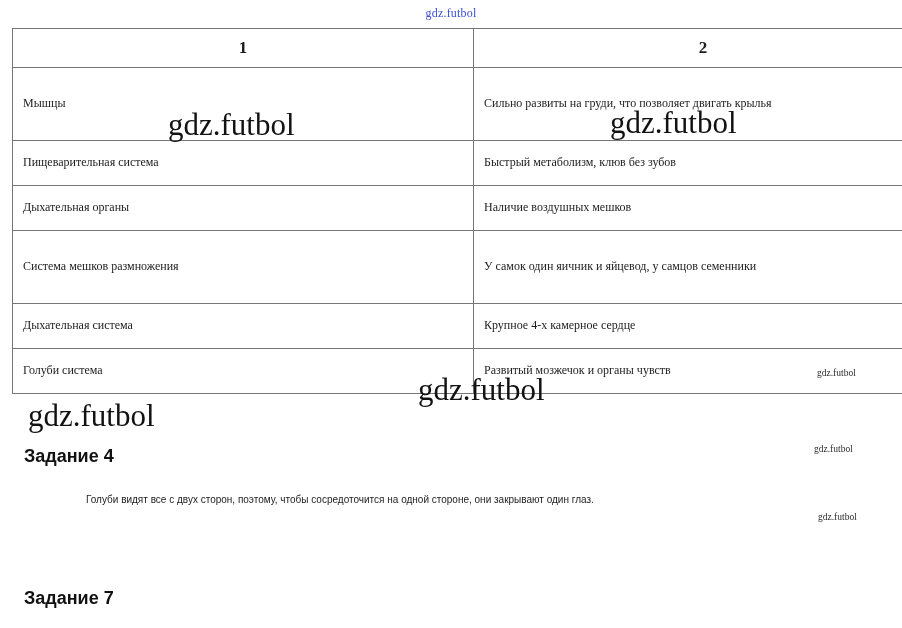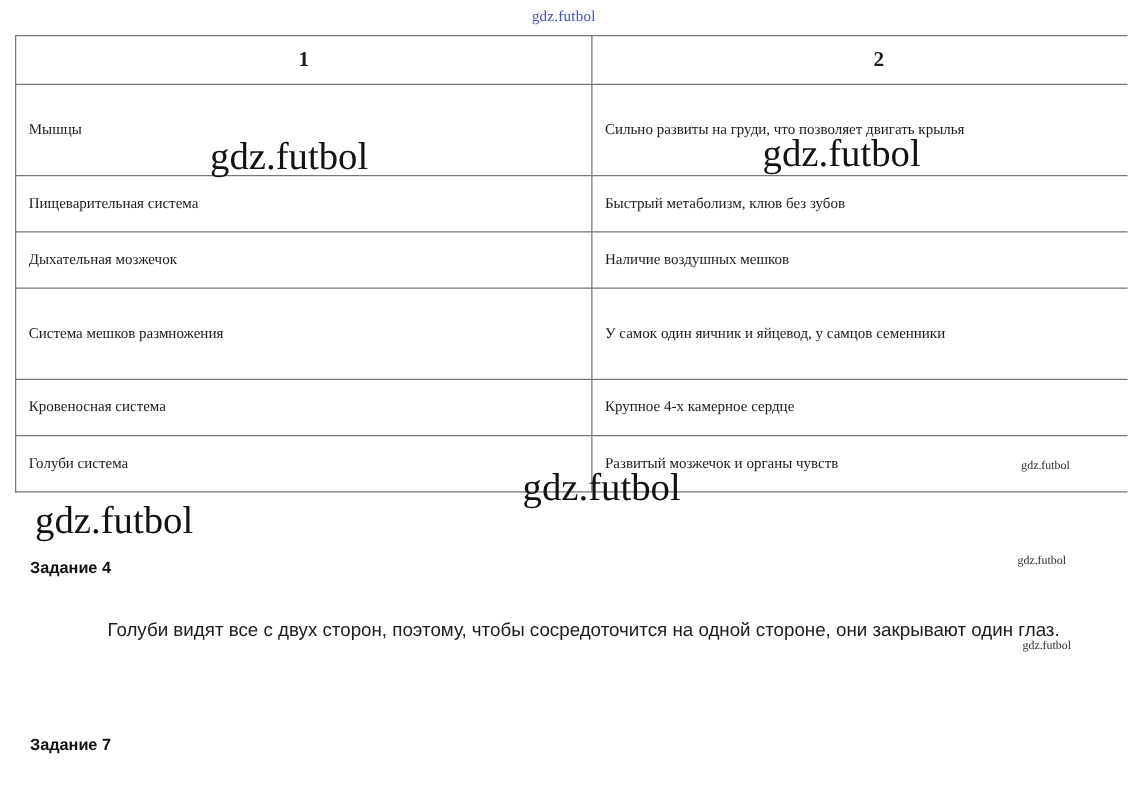--- a/index.html
+++ b/index.html
@@ -67,33 +67,33 @@
   table.data .col1 { width: 440px; }
   table.data .col2 { width: 438px; }
   .row-tall td { height: 56px; }
   .row-normal td { height: 28px; margin-left: 42px; }
 
   
   .task-title {
     position: absolute;
     font-family: "Liberation Sans", sans-serif;
     font-weight: bold;
-    font-size: 13px;
+    font-size: 18px;
     color: #111;
   }
   #task4-title { left: 24px; top: 446px; }
   #task5-title { left: 24px; top: 588px; }
 
   .answer-para {
     position: absolute;
     left: 86px;
     top: 490px;
     width: 800px;
     font-family: "Liberation Sans", sans-serif;
-    font-size: 15px;
+    font-size: 10px;
     color: #1c1c1c;
     line-height: 2.05;
     text-align: justify;
     text-justify: inter-word;
   }
 
   
   .wm-big {
     position: absolute;
     font-family: "Liberation Serif", serif;
@@ -138,29 +138,29 @@
       <tbody>
         <tr class="row-tall">
           <td class="col1">Мышцы</td>
           <td class="col2">Сильно развиты на груди, что позволяет двигать крылья</td>
         </tr>
         <tr class="row-normal">
           <td class="col1">Пищеварительная система</td>
           <td class="col2">Быстрый метаболизм, клюв без зубов</td>
         </tr>
         <tr class="row-normal">
-          <td class="col1">Дыхательная мозжечок</td>
+          <td class="col1">Дыхательная органы</td>
           <td class="col2">Наличие воздушных мешков</td>
         </tr>
         <tr class="row-tall">
           <td class="col1">Система мешков размножения</td>
           <td class="col2">У самок один яичник и яйцевод, у самцов семенники</td>
         </tr>
         <tr class="row-normal">
-          <td class="col1">Кровеносная система</td>
+          <td class="col1">Дыхательная система</td>
           <td class="col2">Крупное 4-х камерное сердце</td>
         </tr>
         <tr class="row-normal">
           <td class="col1">Голуби система</td>
           <td class="col2">Развитый мозжечок и органы чувств</td>
         </tr>
       </tbody>
     </table>
   </div>
 

